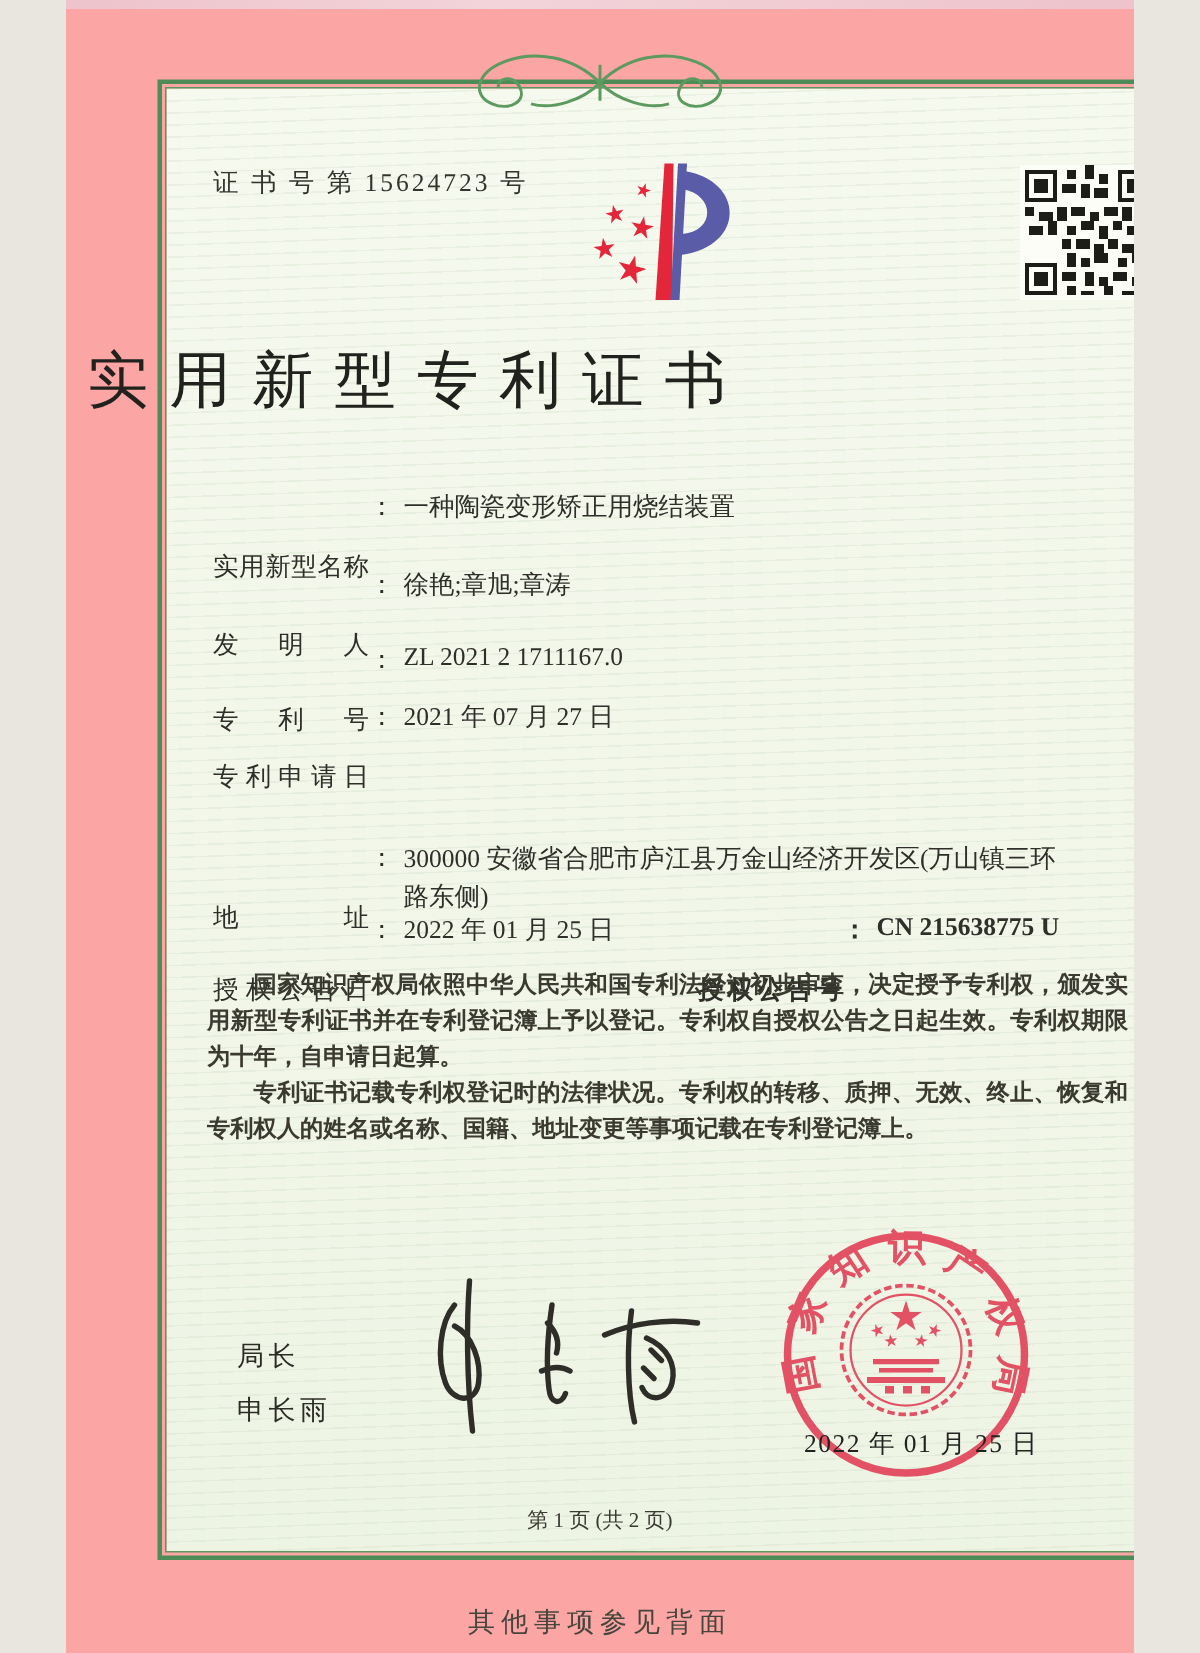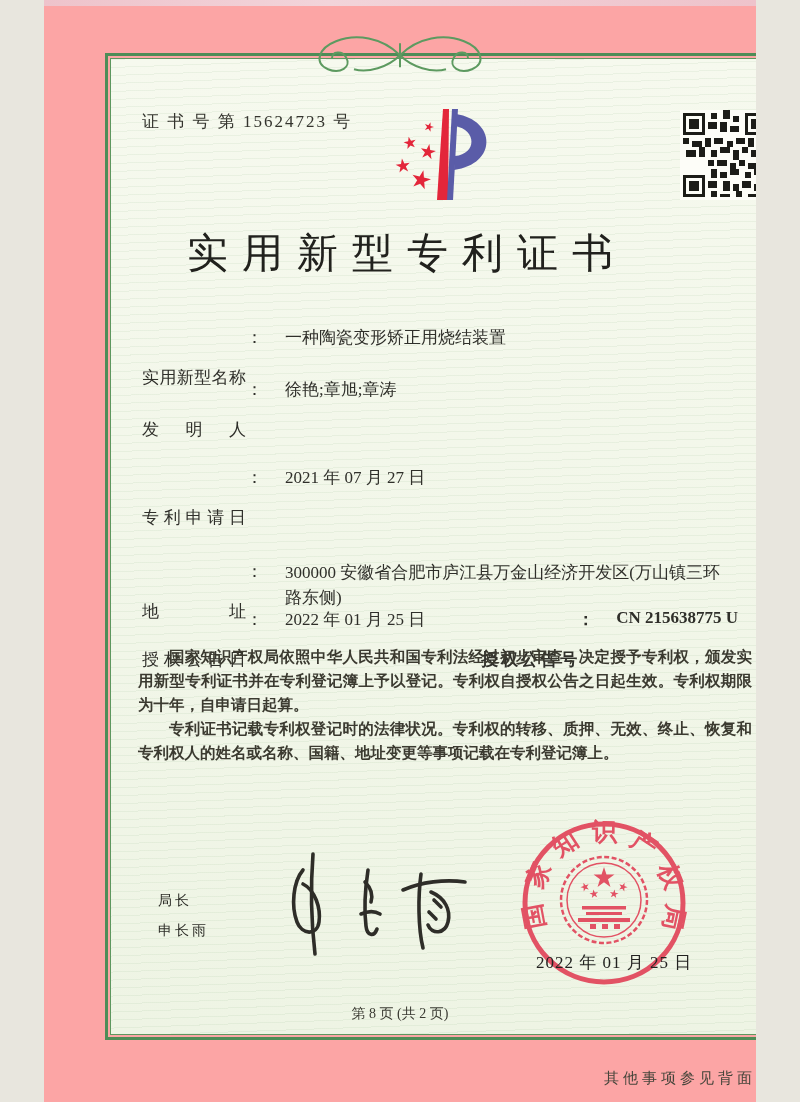--- a/index.html
+++ b/index.html
@@ -12,41 +12,41 @@
   .frame-inner{position:absolute;left:2px;top:2px;right:2px;bottom:2px;
         border:1px solid #5d975f;
         background:
           repeating-linear-gradient(178deg,rgba(125,170,120,0.10) 0px,rgba(125,170,120,0.10) 1px,
             rgba(255,255,255,0) 1px,rgba(255,255,255,0) 8px),
           linear-gradient(180deg,#f6f9ee,#eef4e4);}
   .ornament-top{position:absolute;left:50%;top:53px;transform:translate(-50%,-46%);}
   .cert-no{position:absolute;left:98px;top:110px;font-size:17px;letter-spacing:2px;color:#34342e;}
   .logo{position:absolute;left:330px;top:106px;}
   .qr{position:absolute;left:636px;top:110px;}
-  .title{position:absolute;left:0;top:226px;width:100%;text-align:center;
+  .title{position:absolute;left:0;top:226px;width:100%;
         font-size:41px;letter-spacing:14px;text-indent:14px;color:#21211d;font-weight:500;}
   .field-row{position:absolute;left:98px;font-size:17px;white-space:nowrap;}
   .field-label{display:inline-block;width:104px;text-align:justify;text-align-last:justify;
         vertical-align:top;margin-top:40px;}
   .field-colon{display:inline-block;vertical-align:top;}
-  .field-value{display:inline-block;margin-left:22px;vertical-align:top;}
+  .field-value{display:inline-block;margin-left:6px;vertical-align:top;}
   .field-value.wrap{white-space:normal;width:436px;line-height:25px;}
   .grant-no-group{margin-left:56px;font-weight:bold;}
   .paragraphs{position:absolute;left:94px;top:645px;width:614px;
         font-size:15.5px;line-height:24px;text-align:justify;color:#3b3a30;}
   .paragraphs p{margin:0;text-indent:2em;font-weight:bold;}
-  .director{position:absolute;left:114px;top:892px;font-size:14px;letter-spacing:3px;color:#2c2c27;}
+  .director{position:absolute;left:114px;top:892px;font-size:18px;letter-spacing:3px;color:#2c2c27;}
   .director div{margin-bottom:12px;}
   .signature{position:absolute;left:225px;top:848px;}
   .seal{position:absolute;left:470px;top:818px;}
   .seal-date{position:absolute;left:492px;top:951px;font-size:17px;color:#222220;letter-spacing:1px;}
   .page-footer{position:absolute;left:0;top:1005px;width:100%;text-align:center;
         font-size:14px;color:#3a3a32;}
-  .back-note{position:absolute;left:0;top:1069px;width:100%;text-align:right;
-        font-size:15px;letter-spacing:4px;color:#45453b;font-family:Liberation Serif, serif;}
+  .back-note{position:absolute;left:0;top:1069px;width:100%;text-align:center;
+        font-size:18px;letter-spacing:4px;color:#45453b;font-family:Liberation Serif, serif;}
 </style>
 </head>
 <body>
 
 <div class="page">
   <div class="scan-edge-top"></div>
 
   <div class="frame-outer">
     <div class="frame-inner"></div>
   </div>
@@ -144,20 +144,23 @@
   </svg>
 
   <div class="title">实用新型专利证书</div>
 
   <div class="field-row" style="top:326px">
     <span class="field-label">实用新型名称</span><span class="field-colon">：</span><span class="field-value">一种陶瓷变形矫正用烧结装置</span>
   </div>
   <div class="field-row" style="top:378px">
     <span class="field-label">发明人</span><span class="field-colon">：</span><span class="field-value">徐艳;章旭;章涛</span>
   </div>
+  <div class="field-row" style="top:428px">
+    <span class="field-label">专利号</span><span class="field-colon">：</span><span class="field-value">ZL 2021 2 1711167.0</span>
+  </div>
   <div class="field-row" style="top:466px">
     <span class="field-label">专利申请日</span><span class="field-colon">：</span><span class="field-value">2021 年 07 月 27 日</span>
   </div>
   <div class="field-row" style="top:560px">
     <span class="field-label">地址</span><span class="field-colon">：</span><span class="field-value wrap">300000 安徽省合肥市庐江县万金山经济开发区(万山镇三环路东侧)</span>
   </div>
   <div class="field-row" style="top:608px">
     <span class="field-label">授权公告日</span><span class="field-colon">：</span><span class="field-value">2022 年 01 月 25 日</span><span class="grant-no-group"><span class="field-label" style="width:96px">授权公告号</span><span class="field-colon">：</span><span class="field-value">CN 215638775 U</span></span>
   </div>
 
@@ -204,16 +207,16 @@
       <rect x="72" y="94" width="36" height="3"></rect>
       <rect x="64" y="100" width="52" height="4"></rect>
       <rect x="76" y="106" width="6" height="5"></rect>
       <rect x="88" y="106" width="6" height="5"></rect>
       <rect x="100" y="106" width="6" height="5"></rect>
     </g>
   </svg>
 
   <div class="seal-date">2022 年 01 月 25 日</div>
 
-  <div class="page-footer">第 8 页 (共 2 页)</div>
+  <div class="page-footer">第 1 页 (共 2 页)</div>
 
   <div class="back-note">其他事项参见背面</div>
 </div>
 
 </body></html>

